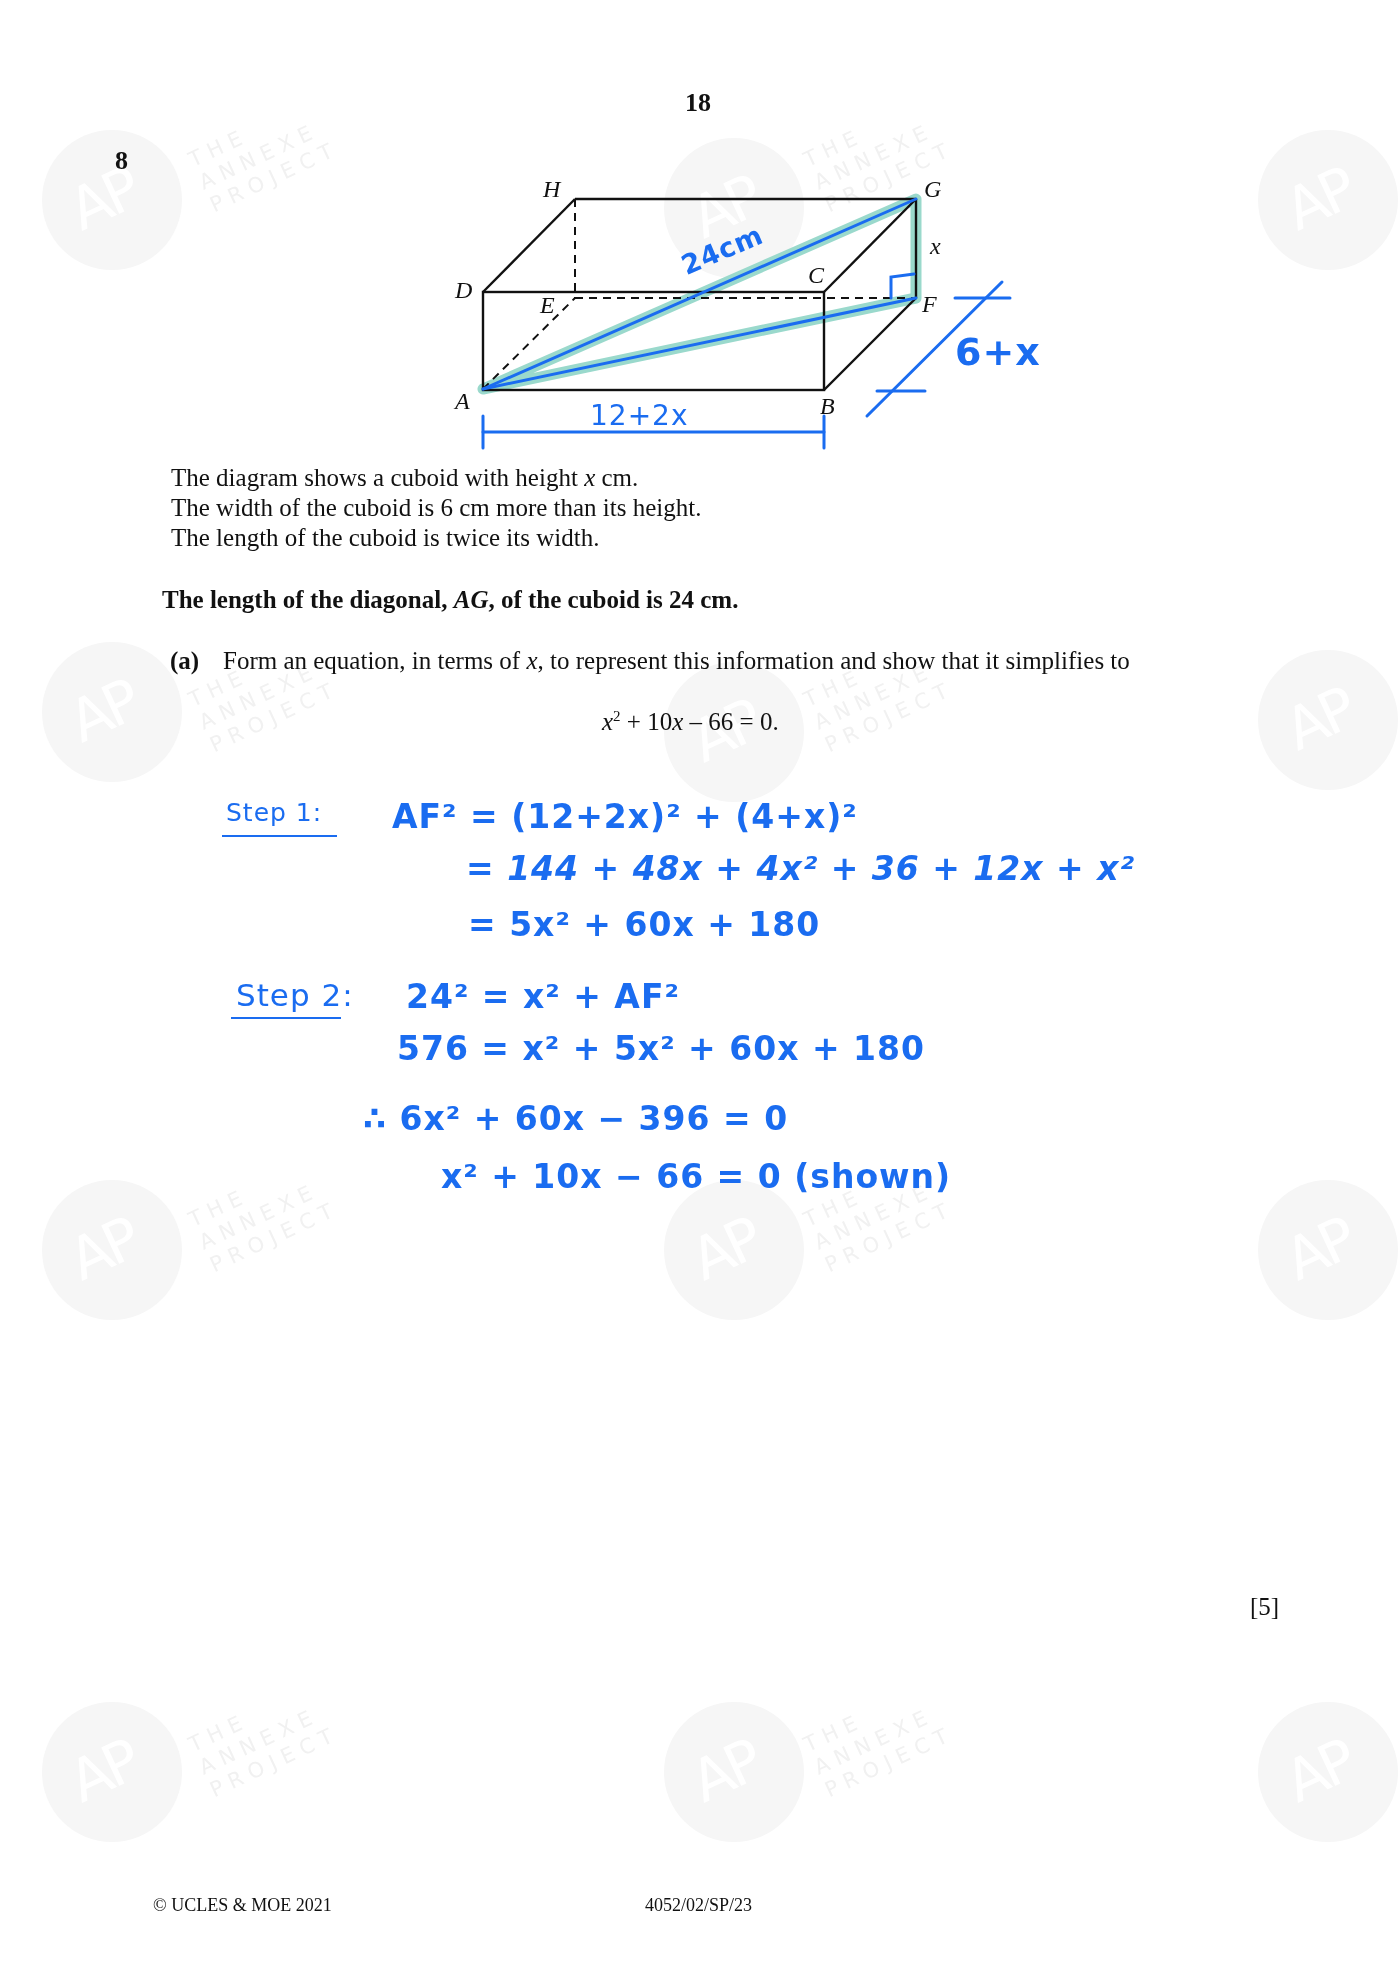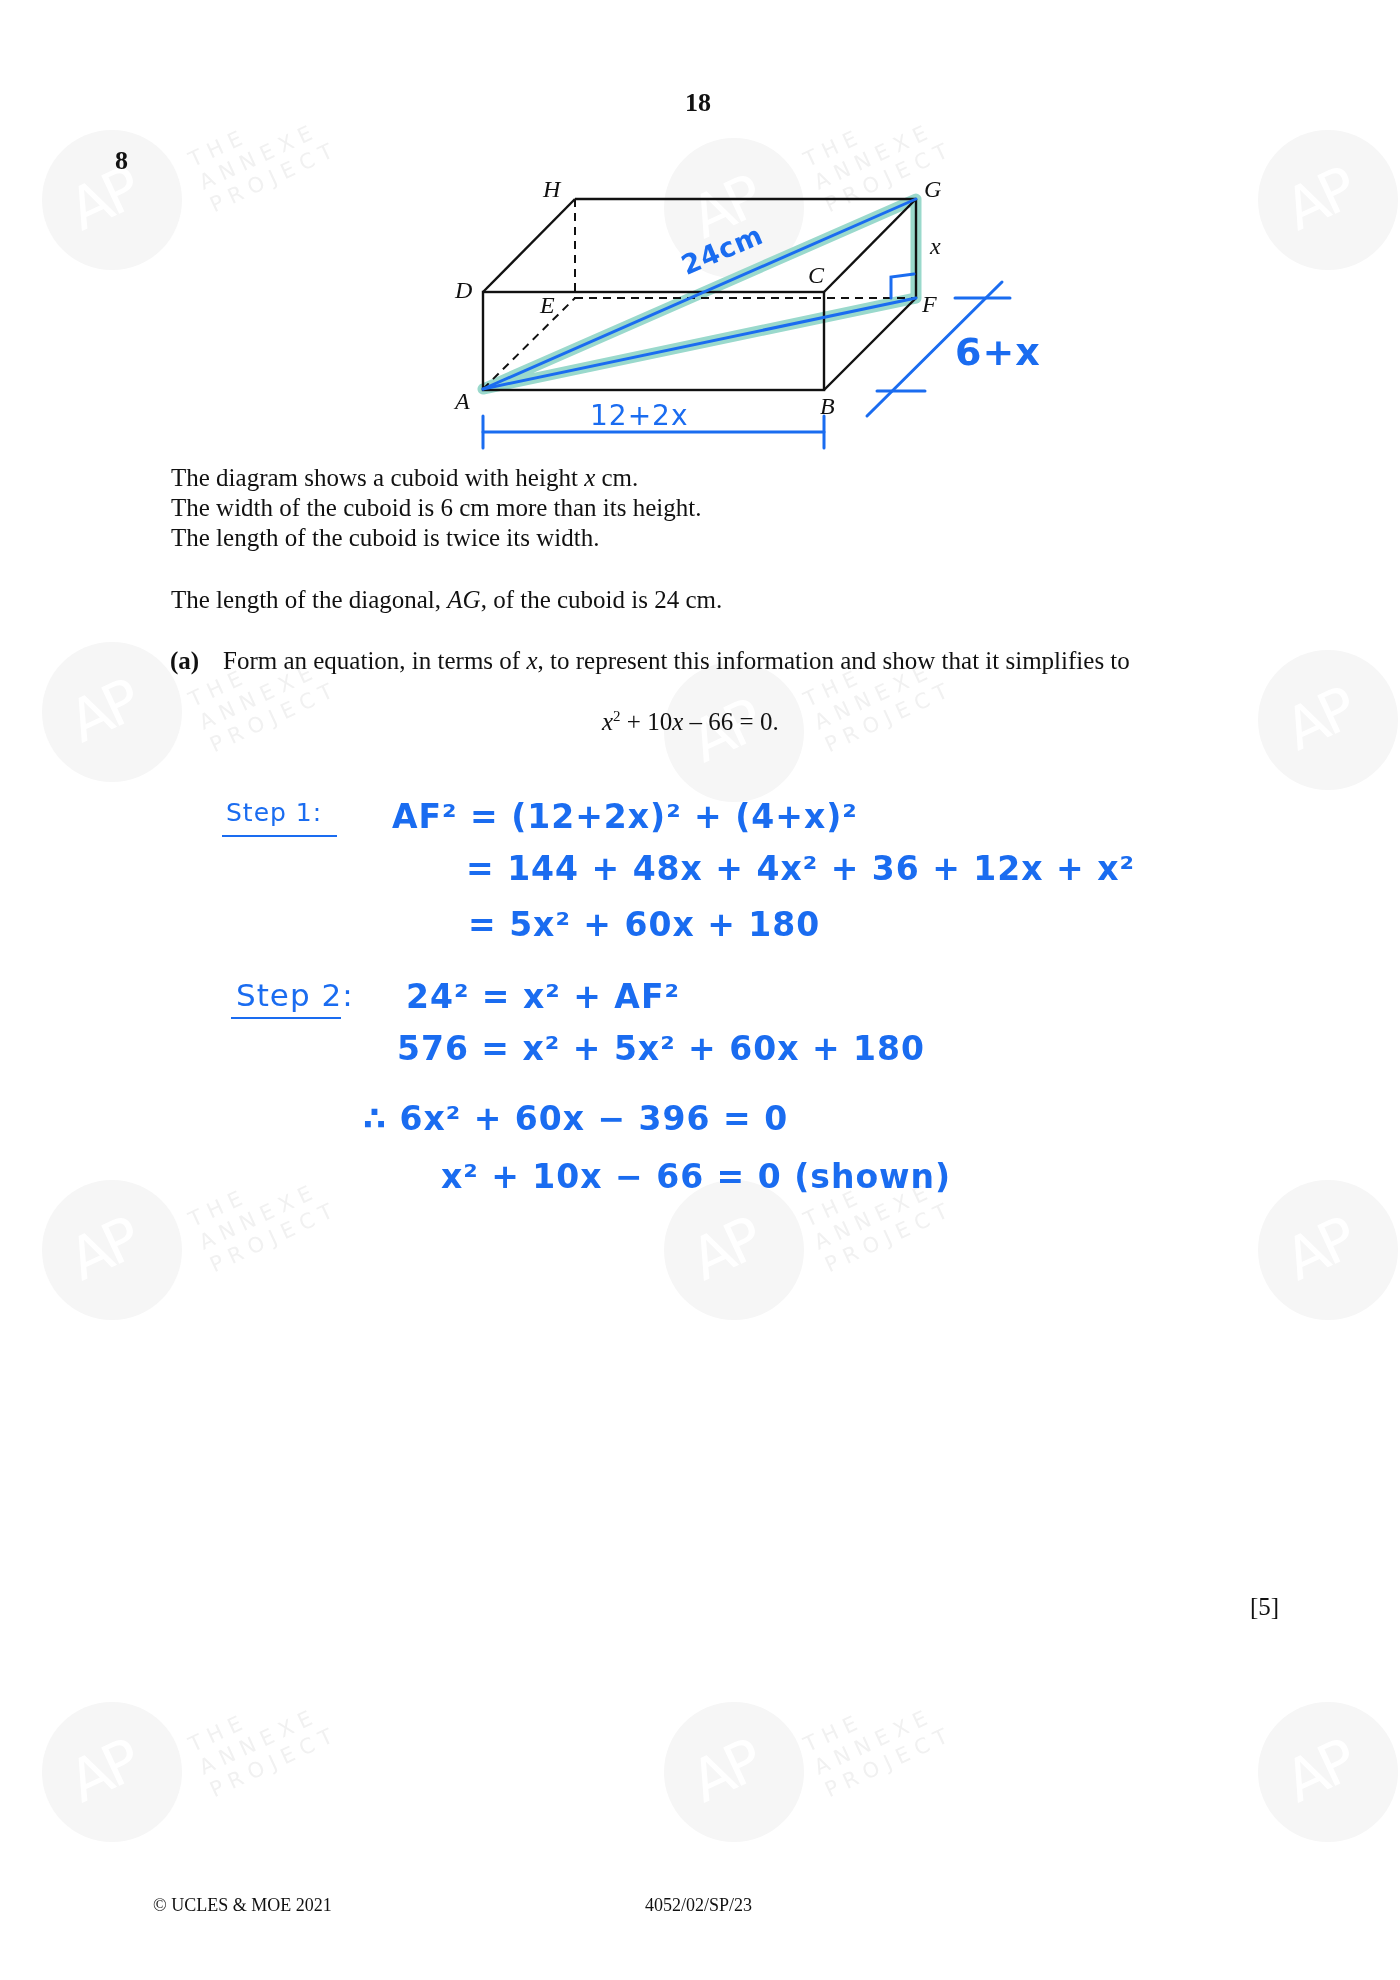--- a/index.html
+++ b/index.html
@@ -123,37 +123,37 @@
 
 <div class="abs hand" style="left:688px; top:252px; font-size:27px; transform:rotate(-23deg); transform-origin:left bottom;">24cm</div>
 <div class="abs hand" style="left:590px; top:402px; font-size:28px; font-weight:normal;">12+2x</div>
 <div class="abs hand" style="left:955px; top:333px; font-size:38px;">6+x</div>
 
 <div class="abs print" style="left:171px; top:465px;">
   <span>The diagram shows a cuboid with height </span><span class="ital">x</span><span> cm.</span>
 </div>
 <div class="abs print" style="left:171px; top:495px;">The width of the cuboid is 6 cm more than its height.</div>
 <div class="abs print" style="left:171px; top:525px;">The length of the cuboid is twice its width.</div>
-<div class="abs print" style="left:171px; top:587px;">
+<div class="abs print" style="left:162px; top:587px;font-weight:bold;">
   <span>The length of the diagonal, </span><span class="ital">AG</span><span>, of the cuboid is 24 cm.</span>
 </div>
 
 <div class="abs print bold" style="left:170px; top:648px;">(a)</div>
 <div class="abs print" style="left:223px; top:648px;">
   <span>Form an equation, in terms of </span><span class="ital">x</span><span>, to represent this information and show that it simplifies to</span>
 </div>
 <div class="abs print" style="left:602px; top:709px;">
   <span class="ital">x</span><sup style="font-size:15px;">2</sup><span> + 10</span><span class="ital">x</span><span> – 66 = 0.</span>
 </div>
 
 <div>
   <div class="abs hand" style="left:226px; top:800px; font-size:25px; font-weight:normal;">Step 1:</div>
   <div class="underline-hand" style="left:222px; top:835px; width:115px;"></div>
   <div class="abs hand" style="left:392px; top:800px;">AF² = (12+2x)² + (4+x)²</div>
-  <div class="abs hand" style="left:466px; top:852px;">= 144 + 48x + 4x² + 36 + 12x + x²</div>
+  <div class="abs hand" style="left:466px; top:852px;font-style:italic;">= 144 + 48x + 4x² + 36 + 12x + x²</div>
   <div class="abs hand" style="left:468px; top:908px;">= 5x² + 60x + 180</div>
 
   <div class="abs hand" style="left:236px; top:980px; font-size:31px; font-weight:normal;">Step 2:</div>
   <div class="underline-hand" style="left:231px; top:1017px; width:110px;"></div>
   <div class="abs hand" style="left:406px; top:980px;">24² = x² + AF²</div>
   <div class="abs hand" style="left:397px; top:1032px;">576 = x² + 5x² + 60x + 180</div>
   <div class="abs hand" style="left:363px; top:1102px;">∴ 6x² + 60x − 396 = 0</div>
   <div class="abs hand" style="left:441px; top:1160px;">x² + 10x − 66 = 0 (shown)</div>
 </div>
 

